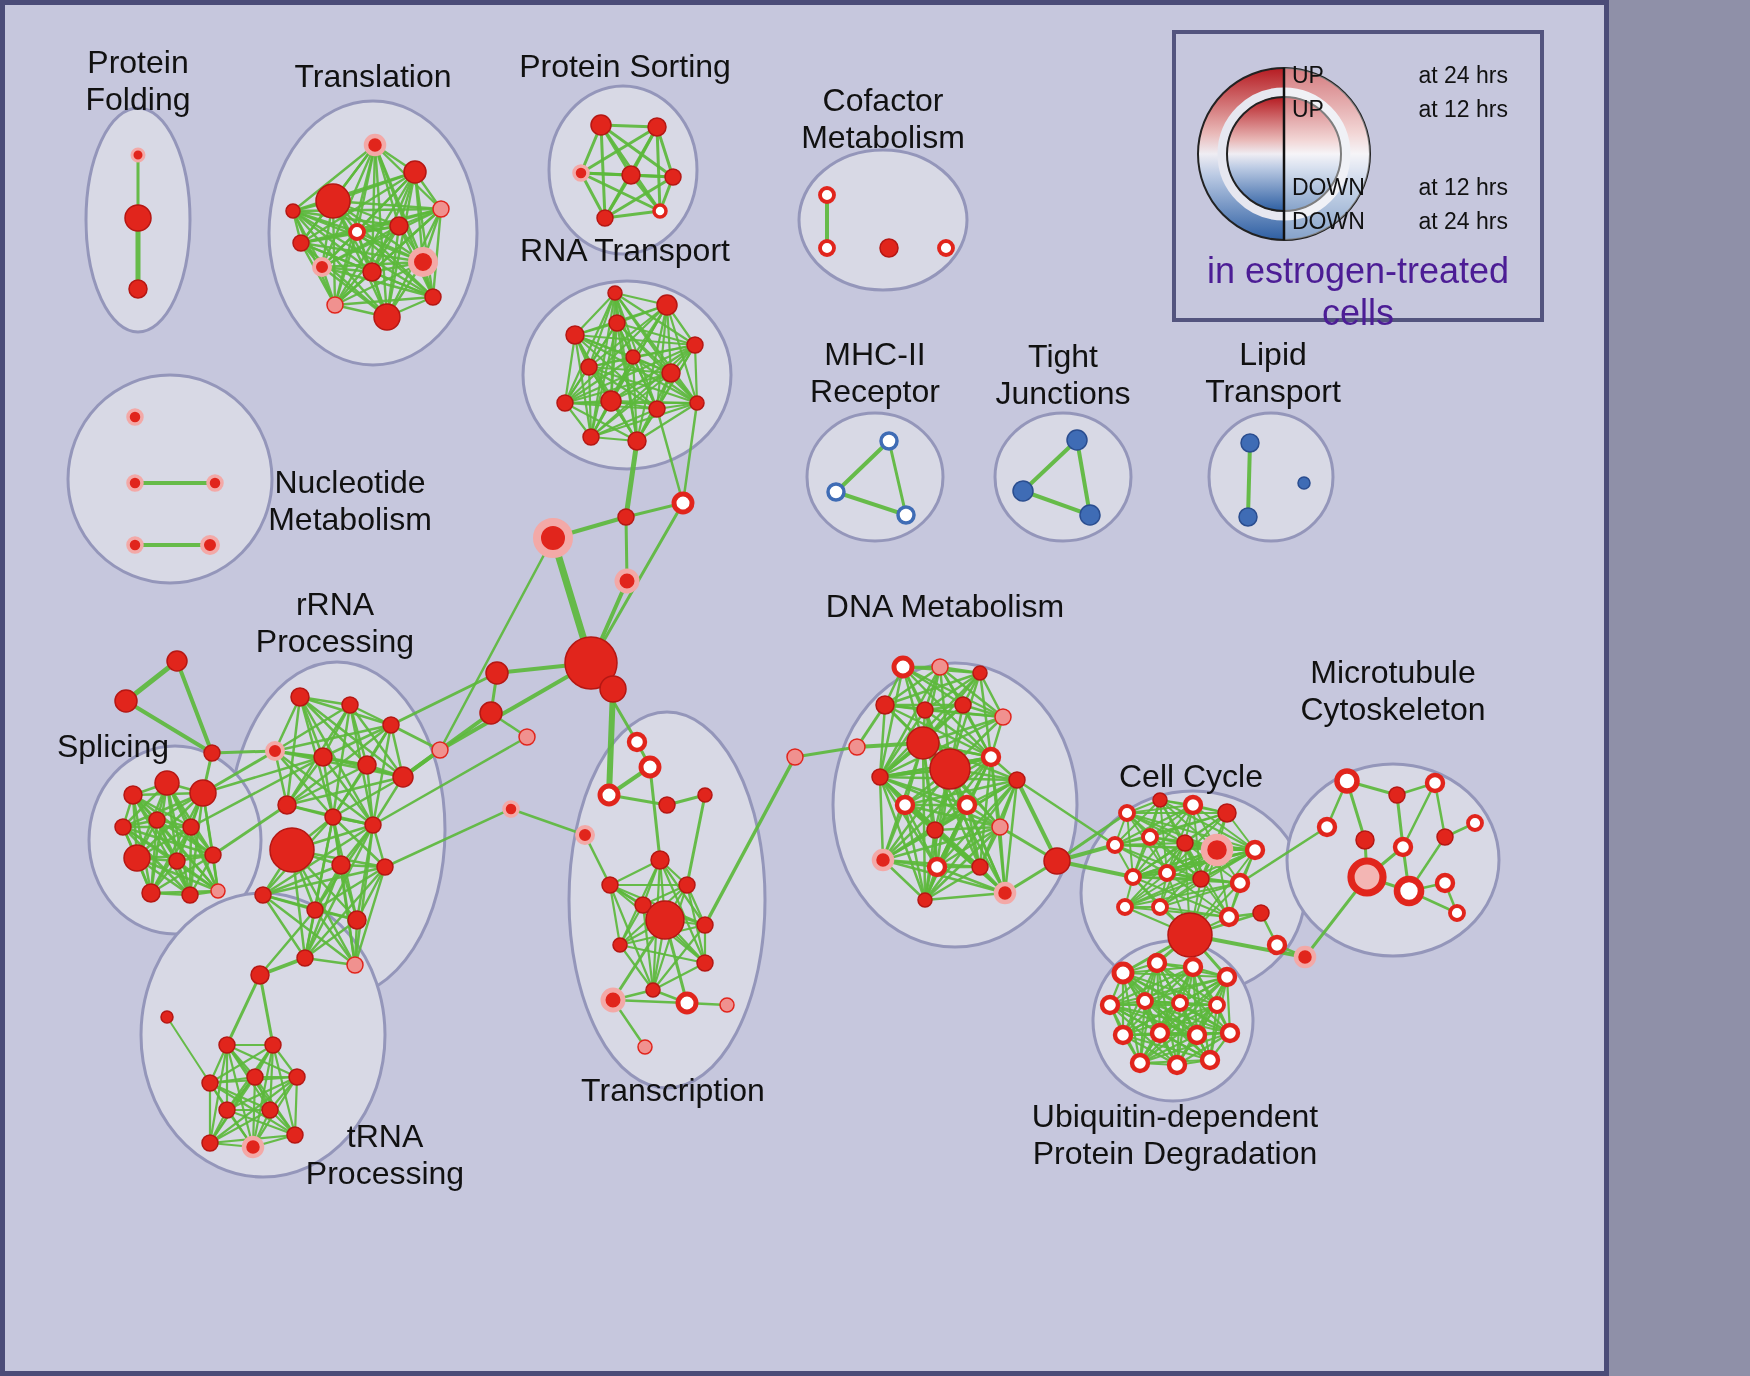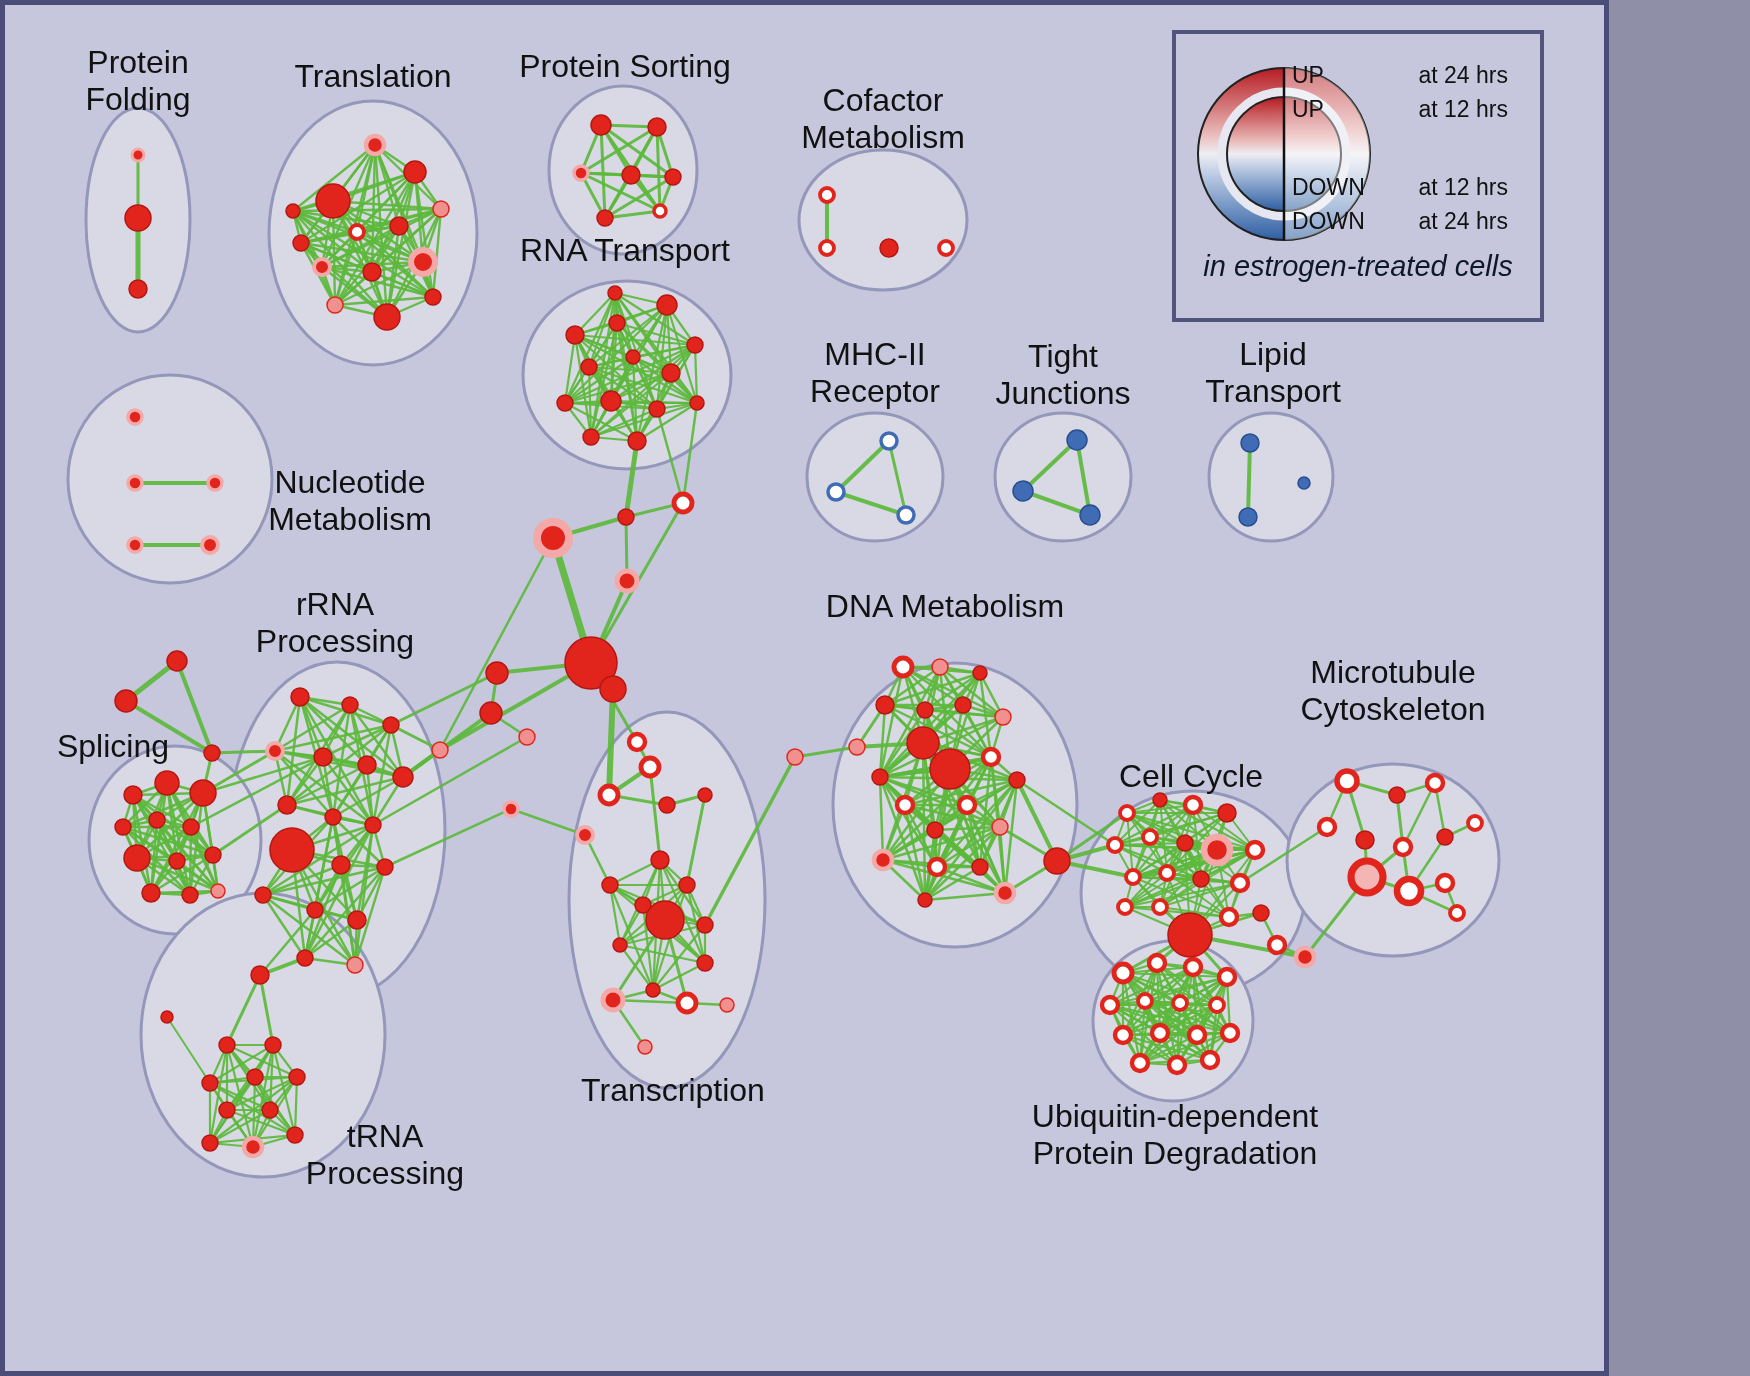--- a/index.html
+++ b/index.html
@@ -7,21 +7,21 @@
     border:5px solid #4b4c78;box-sizing:border-box;overflow:hidden;
     font-family:"Liberation Sans",sans-serif;}
   #net{position:absolute;left:0;top:0;}
   #net text{font-family:"Liberation Sans",sans-serif;}
   .legend{position:absolute;left:1167px;top:25px;width:372px;height:292px;
     border:4px solid #53547e;box-sizing:border-box;background:#c6c7dd;}
   .legend-glyph{position:absolute;left:4px;top:16px;}
   .lrow{position:absolute;left:116px;right:32px;display:flex;
     justify-content:space-between;font-size:23px;color:#111;}
   .r0{top:28px}.r1{top:62px}.r2{top:140px}.r3{top:174px}
-  .lfoot{position:absolute;left:0;right:0;text-align:center;font-size:29px;color:#0f172a;font-style:italic;}
+  .lfoot{position:absolute;left:0;right:0;text-align:center;font-size:36px;color:#4c1d95;}
   .f1{top:216px}.f2{top:250px}
 </style>
 </head>
 <body>
 
 <div class="canvas">
 
   <svg id="net" width="1750" height="1376" viewBox="0 0 1750 1376">
       <ellipse cx="133" cy="215" rx="52" ry="112" fill="#d8d9e5" stroke="#9496ba" stroke-width="3"></ellipse>
       <ellipse cx="368" cy="228" rx="104" ry="132" fill="#d8d9e5" stroke="#9496ba" stroke-width="3"></ellipse>

